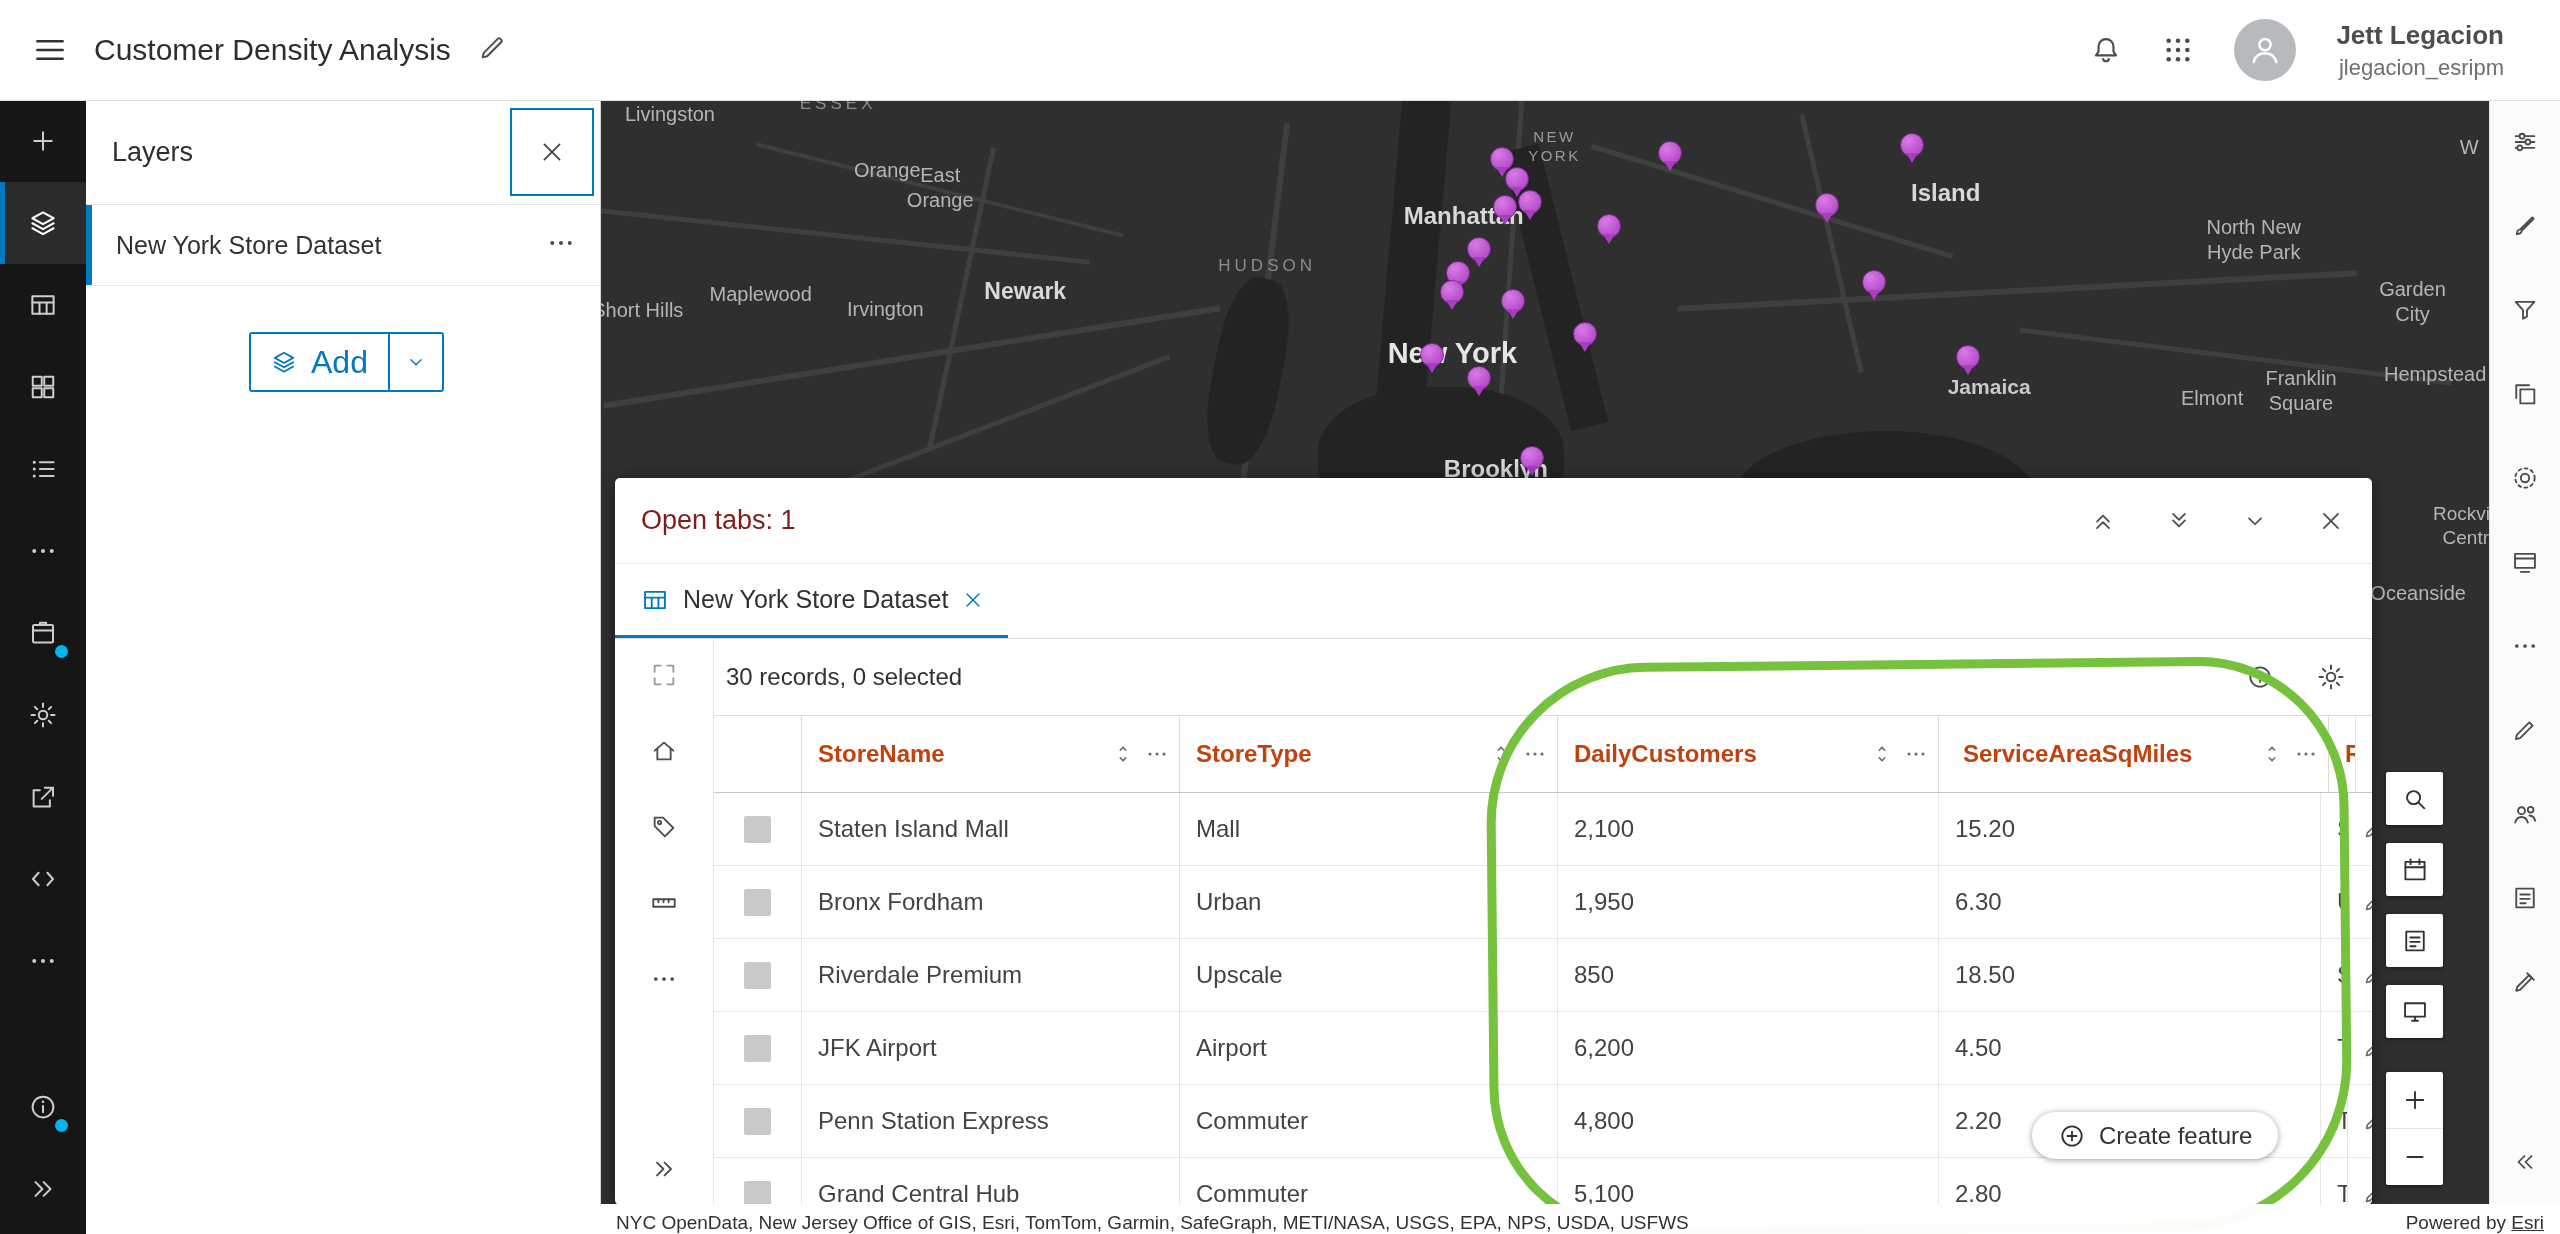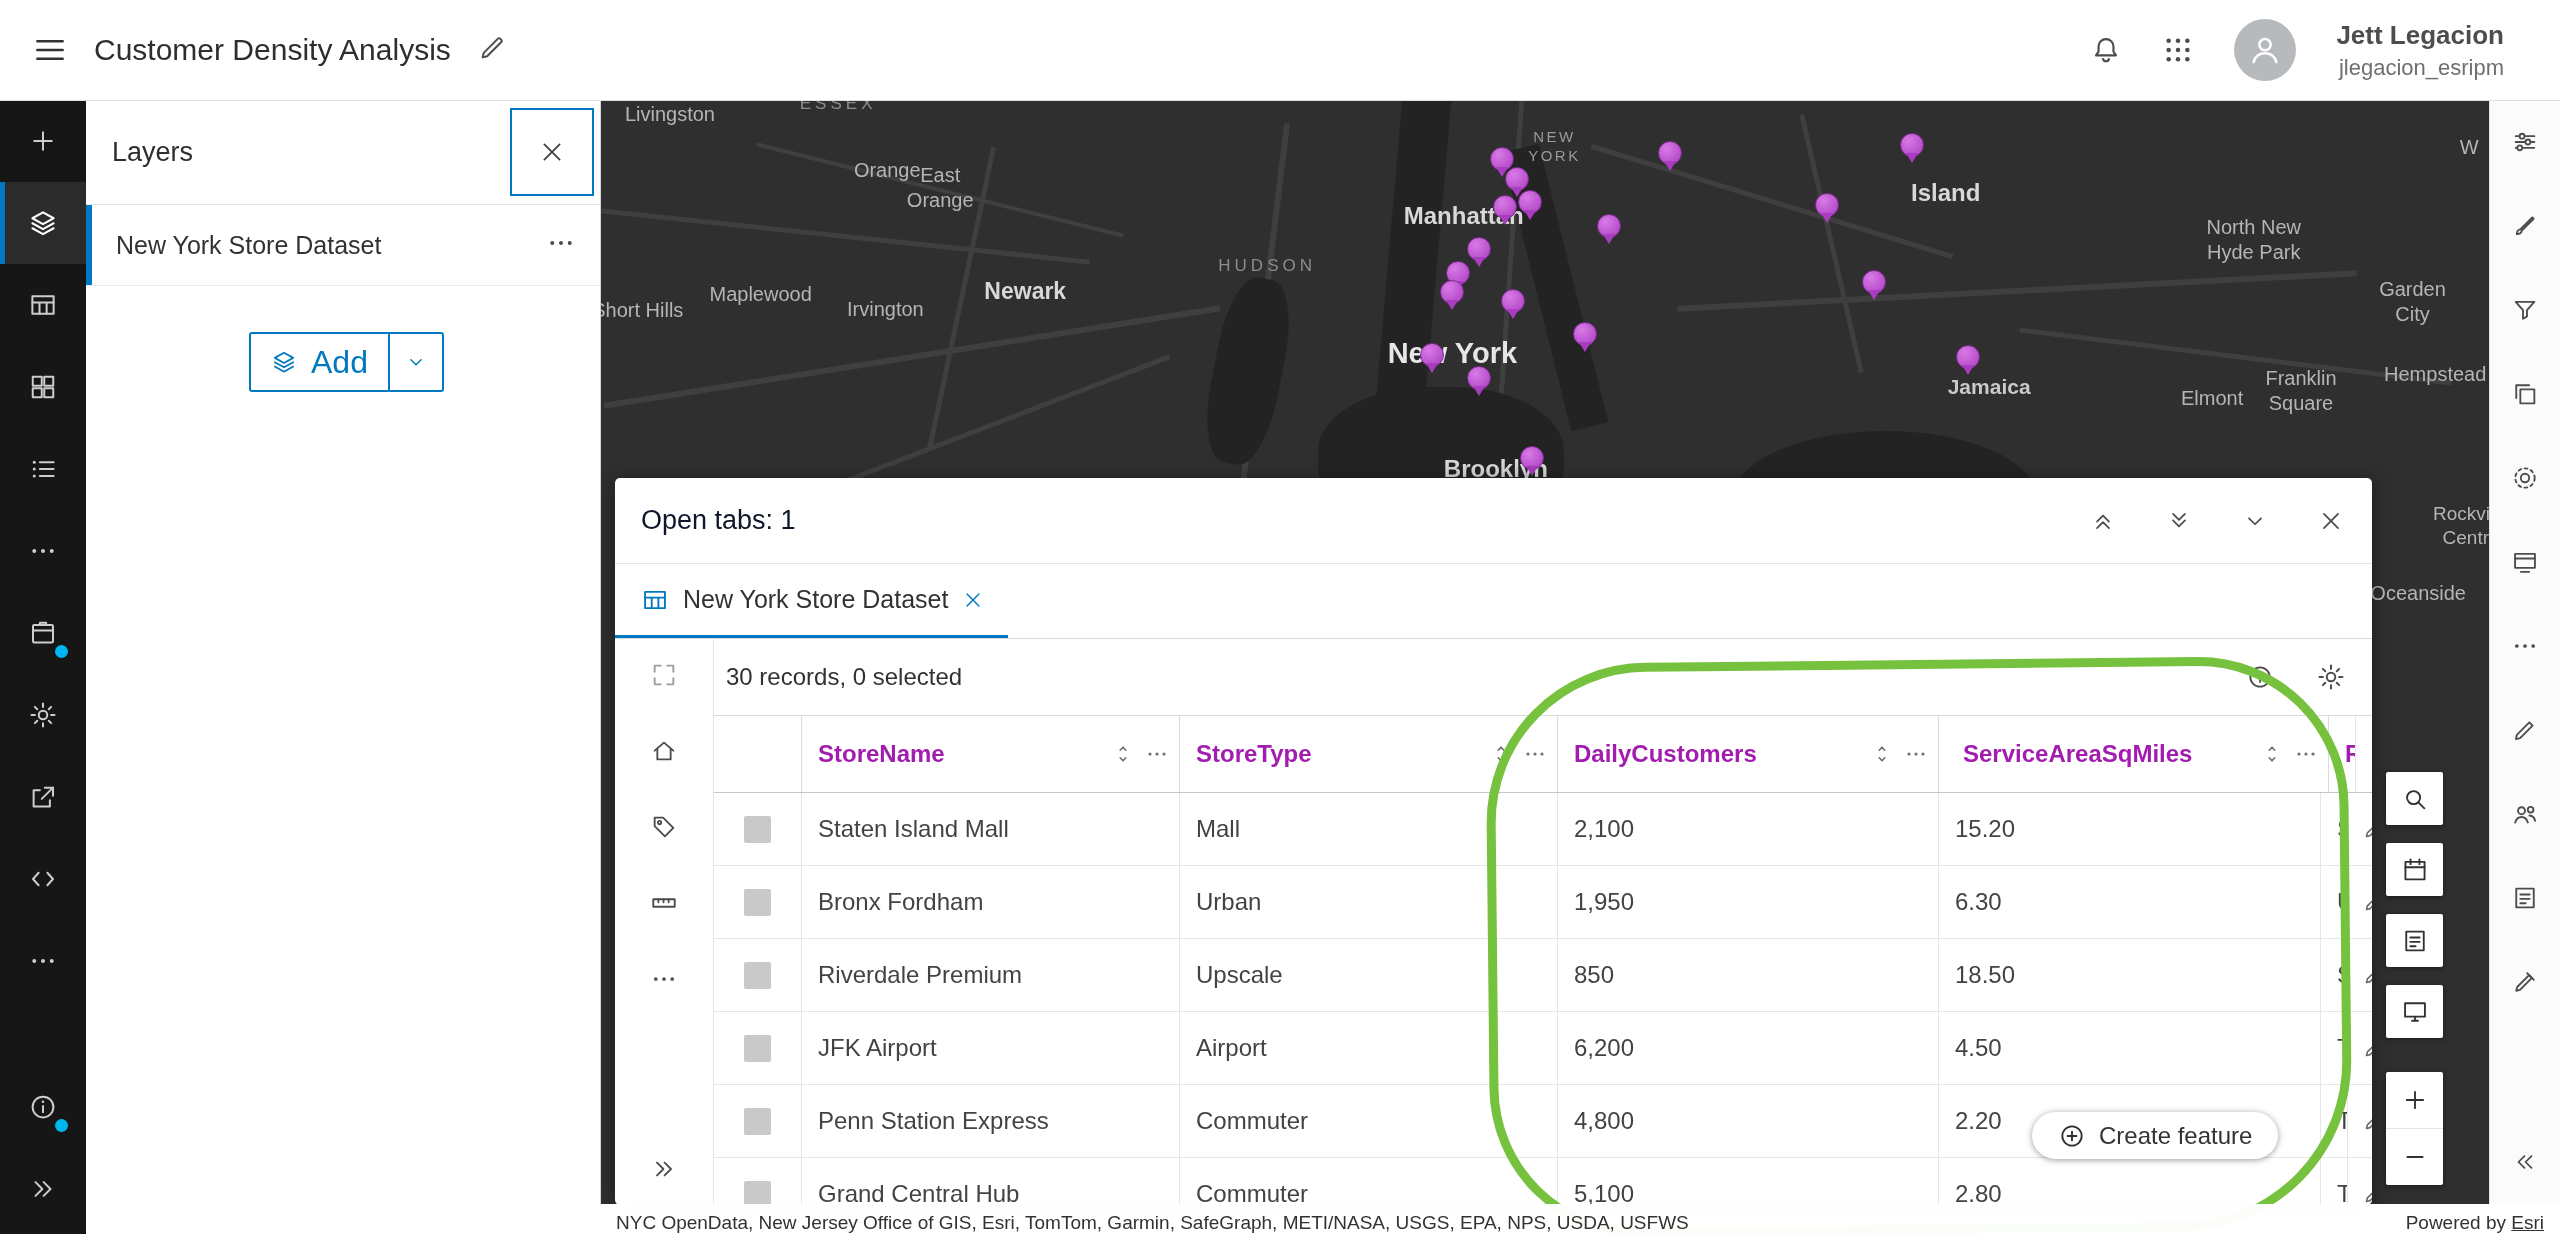--- a/index.html
+++ b/index.html
@@ -66,37 +66,37 @@
               box-shadow:0 1px 5px rgba(0,0,0,.45);border-radius:2px;z-index:35}
   .zoom-btn{height:56px;display:flex;align-items:center;justify-content:center;color:#323232;cursor:pointer}
   .zoom-btn + .zoom-btn{border-top:1px solid #e4e4e4}
   .create-pill{position:absolute;left:2032px;top:1112px;height:47px;padding:0 26px;background:#fff;border-radius:24px;
                box-shadow:0 1px 6px rgba(0,0,0,.4);display:flex;align-items:center;gap:13px;font-size:24px;
                color:#323232;z-index:32;cursor:pointer}
   
   .table-panel{position:absolute;left:615px;top:478px;width:1757px;height:727px;background:#fff;border-radius:5px;
                box-shadow:0 2px 18px rgba(0,0,0,.4);z-index:20;display:flex;flex-direction:column;overflow:hidden}
   .tp-header{height:85px;display:flex;align-items:center;border-bottom:1px solid #e6e6e6;flex:none}
-  .tp-title{margin-left:26px;font-size:27px;color:#0f172a}
+  .tp-title{margin-left:26px;font-size:27px;color:#7f1d1d}
   .tp-actions{margin-left:auto;margin-right:28px;display:flex;gap:50px;color:#4c4c4c}
   .tp-actions .ics{cursor:pointer}
   .tp-tabs{height:74px;display:flex;align-items:stretch;border-bottom:1px solid #d9d9d9;flex:none}
   .tp-tab{display:flex;align-items:center;gap:14px;padding:0 24px 0 26px;border-bottom:3px solid #0079c1;cursor:pointer}
   .tp-tab-label{font-size:25px;color:#323232}
   .tp-body{flex:1;display:flex;min-height:0}
   .tp-strip{width:98px;border-right:1px solid #e6e6e6;display:flex;flex-direction:column;align-items:center;
             padding-top:22px;gap:48px;color:#4c4c4c;flex:none}
   .tp-strip .ics{cursor:pointer}
   .tp-content{flex:1;display:flex;flex-direction:column;min-width:0}
   .tp-toolbar{height:76px;display:flex;align-items:center;flex:none}
   .tp-records{margin-left:12px;font-size:24px;color:#323232}
   .tp-toolbar-icons{margin-left:auto;margin-right:26px;display:flex;gap:42px;color:#4c4c4c}
   .tp-toolbar-icons .ics{cursor:pointer}
   .grid-header{height:76px;display:flex;border-top:1px solid #dcdcdc;border-bottom:1px solid #c6c6c6;flex:none}
-  .gh-cell{display:flex;align-items:center;font-size:24px;font-weight:700;color:#a21caf;
+  .gh-cell{display:flex;align-items:center;font-size:24px;font-weight:700;color:#c2410c;
            border-left:1px solid #dcdcdc;padding:0 10px 0 16px;overflow:hidden;white-space:nowrap;flex:none}
   .gh-first{width:87px;border-left:none;padding:0}
   .gh-icons{margin-left:auto;display:flex;gap:10px;color:#6e6e6e;align-items:center}
   .grid-row{height:72px;display:flex;border-bottom:1px solid #e6e6e6;flex:none}
   .gr-cell{display:flex;align-items:center;font-size:24px;color:#434343;border-left:1px solid #e6e6e6;
            padding:0 10px 0 16px;overflow:hidden;white-space:nowrap;flex:none}
   .gr-first{width:87px;border-left:none;padding:0;justify-content:center}
   .cb{width:27px;height:27px;background:#c9c9c9;border-radius:2px;cursor:pointer}
   .edit-cell{width:52px;display:flex;align-items:center;justify-content:center;color:#6a6a6a;flex:none;
              border-left:1px solid #e6e6e6}

